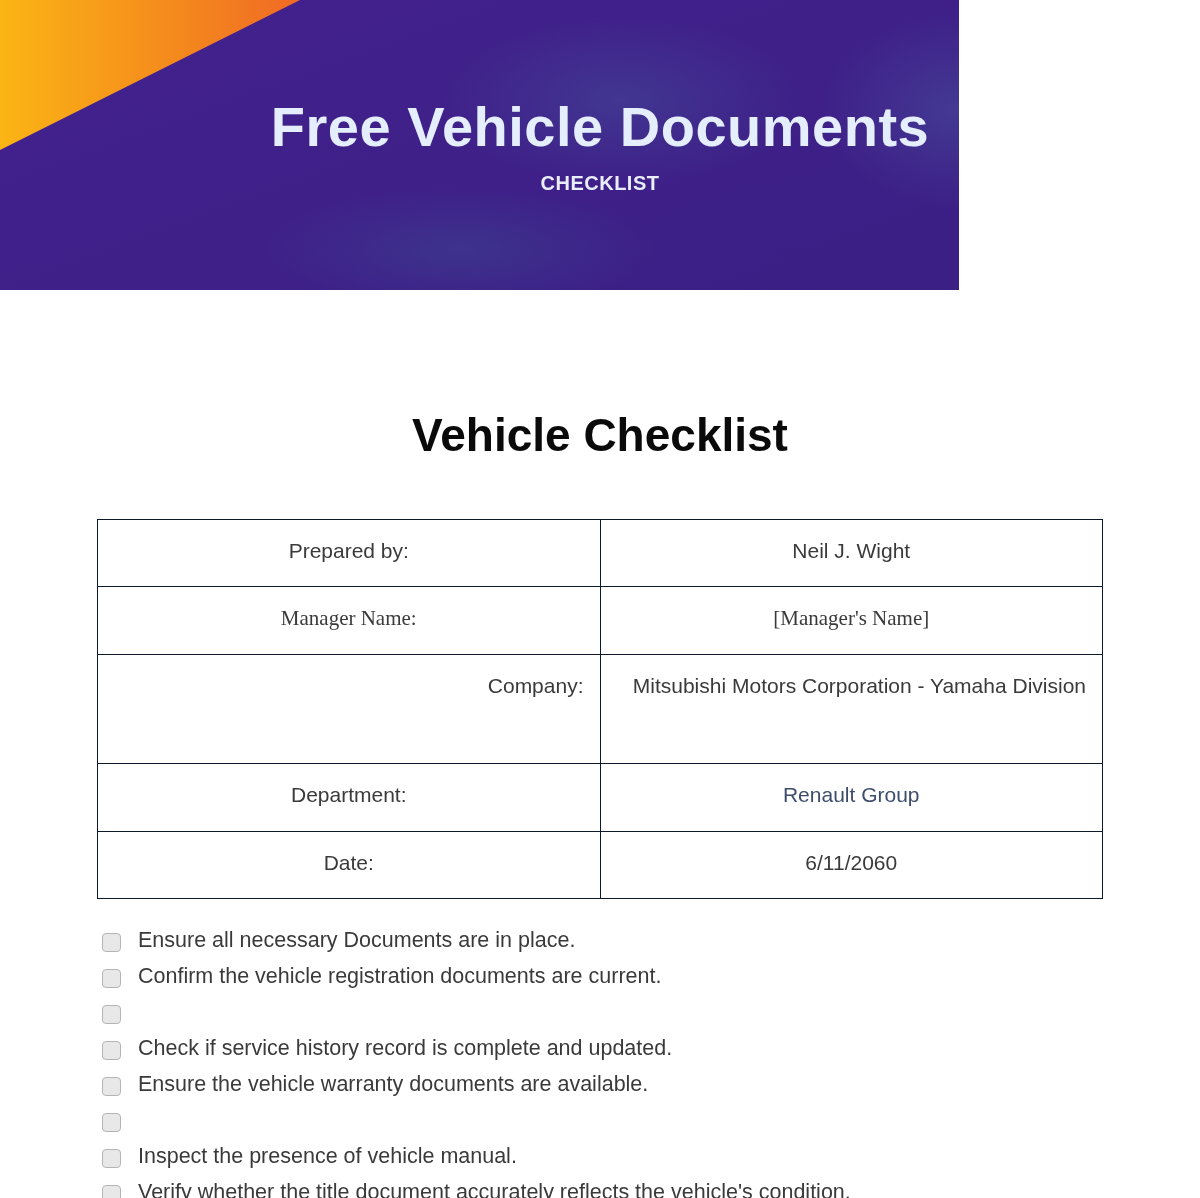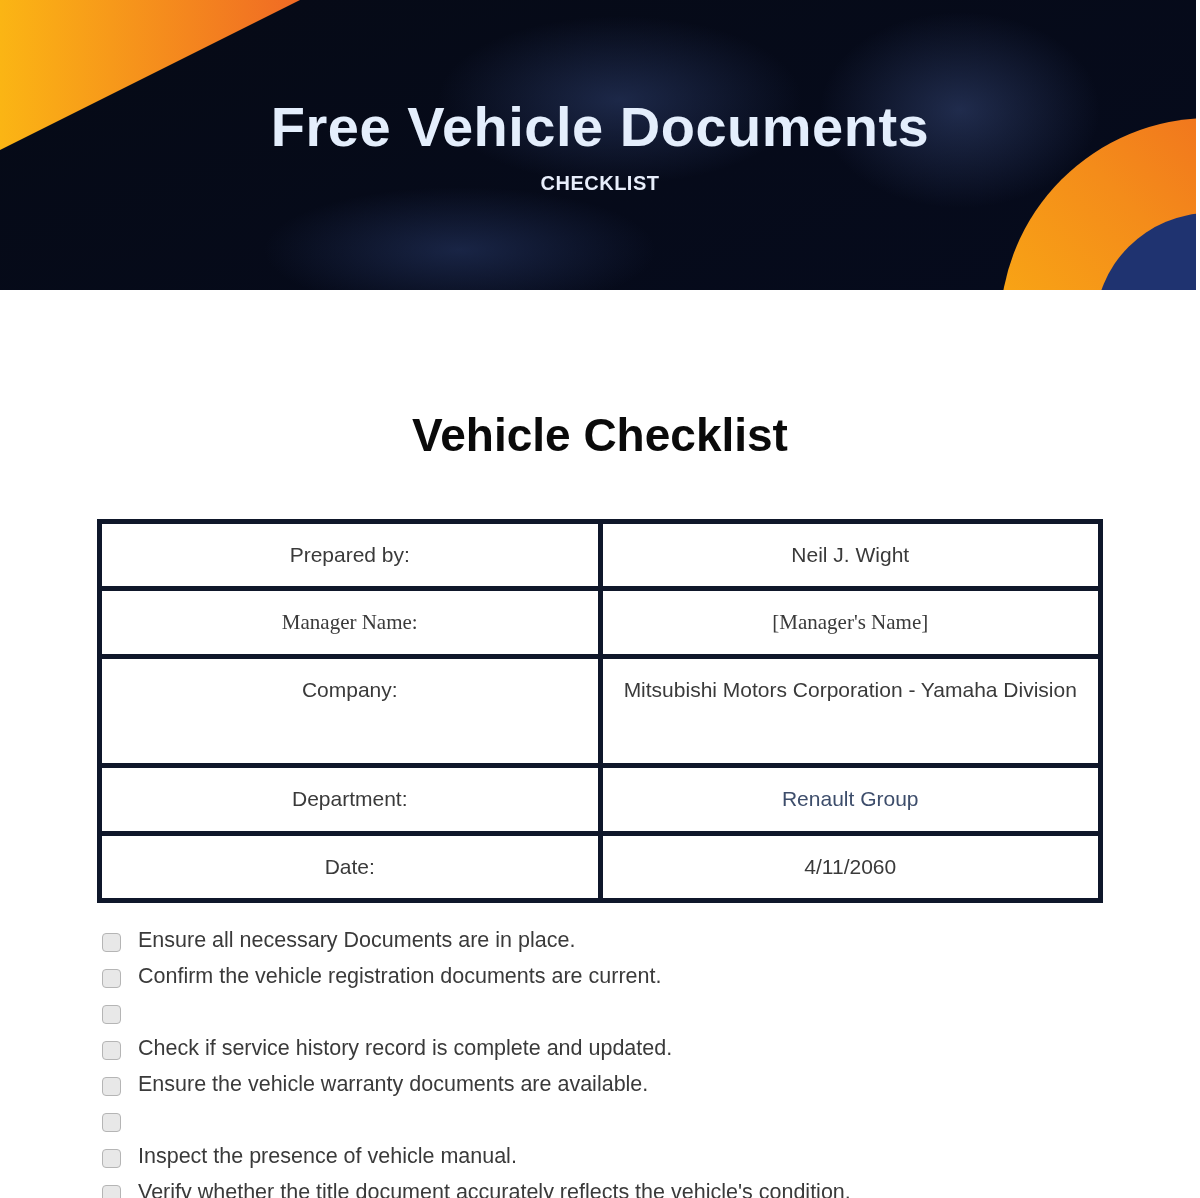--- a/index.html
+++ b/index.html
@@ -1,21 +1,21 @@
 <!DOCTYPE html>
 <html><head>
 <meta charset="utf-8">
 <style>
   * { box-sizing: border-box; margin: 0; padding: 0; }
   html, body { width: 1200px; height: 1198px; overflow: hidden; background: #ffffff; }
   body { font-family: "Liberation Sans", "DejaVu Sans", sans-serif; color: #333; position: relative; }
 
   .banner {
-    position: absolute; left: 0; top: 0; width: 1196px; height: 290px;
-    background: #000000;
+    position: absolute; left: 0; top: 0; width: 959px; height: 290px;
+    background: #4c1d95;
     overflow: hidden;
   }
   .banner .photo-overlay {
     position: absolute; inset: 0;
     background:
       radial-gradient(ellipse 260px 120px at 620px 100px, rgba(70,95,160,0.35), transparent 70%),
       radial-gradient(ellipse 200px 140px at 960px 110px, rgba(80,105,170,0.35), transparent 70%),
       radial-gradient(ellipse 280px 90px at 460px 250px, rgba(60,85,150,0.35), transparent 70%),
       linear-gradient(160deg, rgba(30,50,110,0.2), rgba(20,36,95,0.3));
   }
@@ -45,28 +45,28 @@
   .doc-title {
     position: absolute; left: 0; top: 408px; width: 1200px; text-align: center;
     font-size: 46px; font-weight: bold; color: #0a0a0a;
   }
 
   .info-table {
     position: absolute; left: 97px; top: 519px; width: 1006px;
     border-collapse: collapse;
   }
   .info-table td {
-    border: 5px solid #0f172a; text-align: center; vertical-align: top;
+    border: 1px solid #0f172a; text-align: center; vertical-align: top;
     font-size: 21px; color: #3a3a3a; width: 50%;
     padding: 18px 16px 0 16px; line-height: 42px;
   }
   .info-table td.label, .info-table td.value { padding-top: 10px; }
   .info-table tr.r1 td { height: 67px; }
   .info-table tr.r2 td { height: 68px; font-family: Liberation Serif, serif; }
-  .info-table tr.r3 td { height: 109px; }
+  .info-table tr.r3 td { height: 109px; text-align: right; }
   .info-table tr.r4 td { height: 68px; }
   .info-table tr.r5 td { height: 67px; }
   .info-table td.accent { color: #3d4d6b; }
 
   .checklist {
     position: absolute; left: 102px; top: 922px; list-style: none;
   }
   .checklist li {
     display: flex; align-items: center; height: 36px;
     font-size: 21.5px; color: #3a3a3a;
@@ -102,21 +102,21 @@
     <tr class="r3">
       <td class="label">Company:</td>
       <td class="value">Mitsubishi Motors Corporation - Yamaha Division</td>
     </tr>
     <tr class="r4">
       <td class="label">Department:</td>
       <td class="value accent">Renault Group</td>
     </tr>
     <tr class="r5">
       <td class="label">Date:</td>
-      <td class="value">4/11/2060</td>
+      <td class="value">6/11/2060</td>
     </tr>
   </tbody>
 </table>
 
 <ul class="checklist">
   <li>
     <span class="box"></span>
     <span>Ensure all necessary Documents are in place.</span>
   </li>
   <li>

